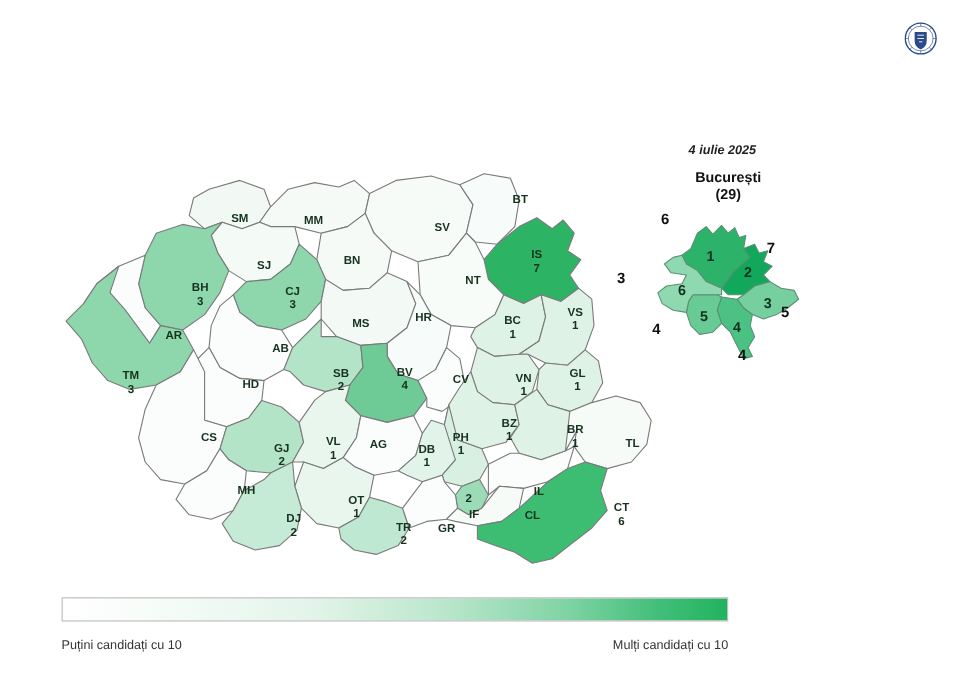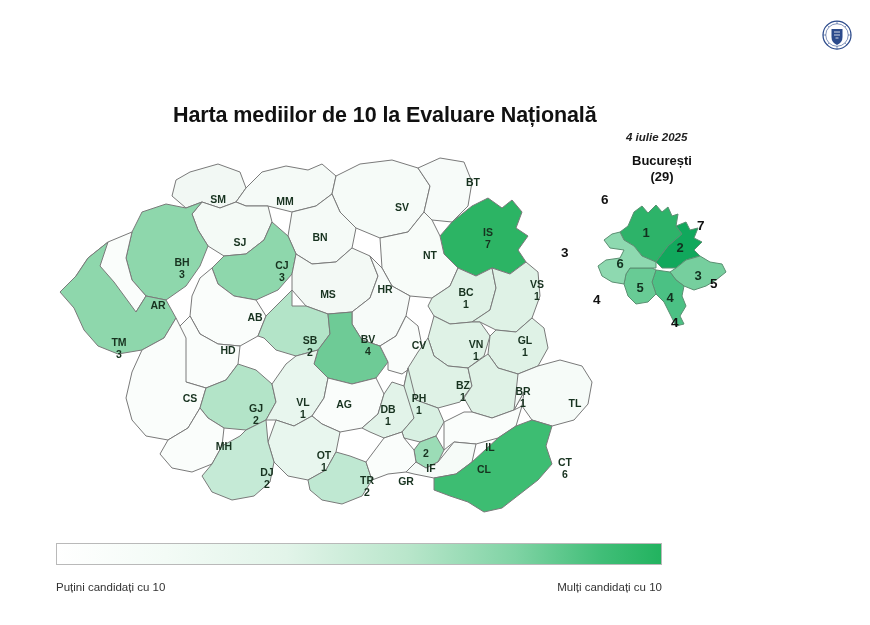--- a/index.html
+++ b/index.html
@@ -87,21 +87,20 @@
         <line x1="10" y1="10" x2="14" y2="14"></line>
           <line x1="46" y1="46" x2="50" y2="50"></line>
         <line x1="50" y1="10" x2="46" y2="14"></line>
           <line x1="14" y1="46" x2="10" y2="50"></line>
       </g>
       <path d="M19 18 H41 V34 Q41 45 30 50 Q19 45 19 34 Z" fill="#2b4a8b"></path>
       <path d="M24 24 h12 M24 30 h12 M27 36 h6" stroke="#ffffff" stroke-width="1.6" fill="none"></path>
     </svg>
   </div>
 
-  <div class="page-title">Harta mediilor de 10 la Evaluare Națională</div>
   <div class="date-stamp">4 iulie 2025</div>
 
   <div class="buc-title">
     <span>București</span>
     <span class="sub">(29)</span>
   </div>
 
   <div class="buc-map">
     <svg viewBox="0 0 145 145" width="145" height="145">
       <g stroke="#5b8f72" stroke-width="1" stroke-linejoin="round">
@@ -184,26 +183,26 @@
     </svg>
     <div id="county-labels">
         <div class="cty" style="left: 178px; top: 49px;"><span>SM</span></div>
         <div class="cty" style="left: 245px; top: 51px;"><span>MM</span></div>
         <div class="cty" style="left: 362px; top: 57px;"><span>SV</span></div>
         <div class="cty" style="left: 421px; top: 32px; padding-left: 24px;"><span>BT</span></div>
         <div class="cty" style="left: 200px; top: 92px;"><span>SJ</span></div>
         <div class="cty" style="left: 280px; top: 87px;"><span>BN</span></div>
         <div class="cty" style="left: 448px; top: 88px;"><span>IS</span><span class="val">7</span></div>
         <div class="cty" style="left: 142px; top: 118px;"><span>BH</span><span class="val">3</span></div>
-        <div class="cty" style="left: 226px; top: 121px; margin-left: 16px;"><span>CJ</span><span class="val">3</span></div>
+        <div class="cty" style="left: 226px; top: 121px;"><span>CJ</span><span class="val">3</span></div>
         <div class="cty" style="left: 288px; top: 144px;"><span>MS</span></div>
         <div class="cty" style="left: 390px; top: 105px;"><span>NT</span></div>
         <div class="cty" style="left: 345px; top: 139px;"><span>HR</span></div>
         <div class="cty" style="left: 426px; top: 148px;"><span>BC</span><span class="val">1</span></div>
-        <div class="cty" style="left: 497px; top: 140px;"><span>VS</span><span class="val">1</span></div>
+        <div class="cty" style="left: 483px; top: 140px;"><span>VS</span><span class="val">1</span></div>
         <div class="cty" style="left: 118px; top: 155px;"><span>AR</span></div>
         <div class="cty" style="left: 215px; top: 167px;"><span>AB</span></div>
         <div class="cty" style="left: 270px; top: 196px;"><span>SB</span><span class="val">2</span></div>
         <div class="cty" style="left: 328px; top: 195px;"><span>BV</span><span class="val">4</span></div>
         <div class="cty" style="left: 379px; top: 195px;"><span>CV</span></div>
         <div class="cty" style="left: 436px; top: 200px;"><span>VN</span><span class="val">1</span></div>
         <div class="cty" style="left: 485px; top: 196px;"><span>GL</span><span class="val">1</span></div>
         <div class="cty" style="left: 79px; top: 198px;"><span>TM</span><span class="val">3</span></div>
         <div class="cty" style="left: 188px; top: 200px;"><span>HD</span></div>
         <div class="cty" style="left: 423px; top: 241px;"><span>BZ</span><span class="val">1</span></div>

